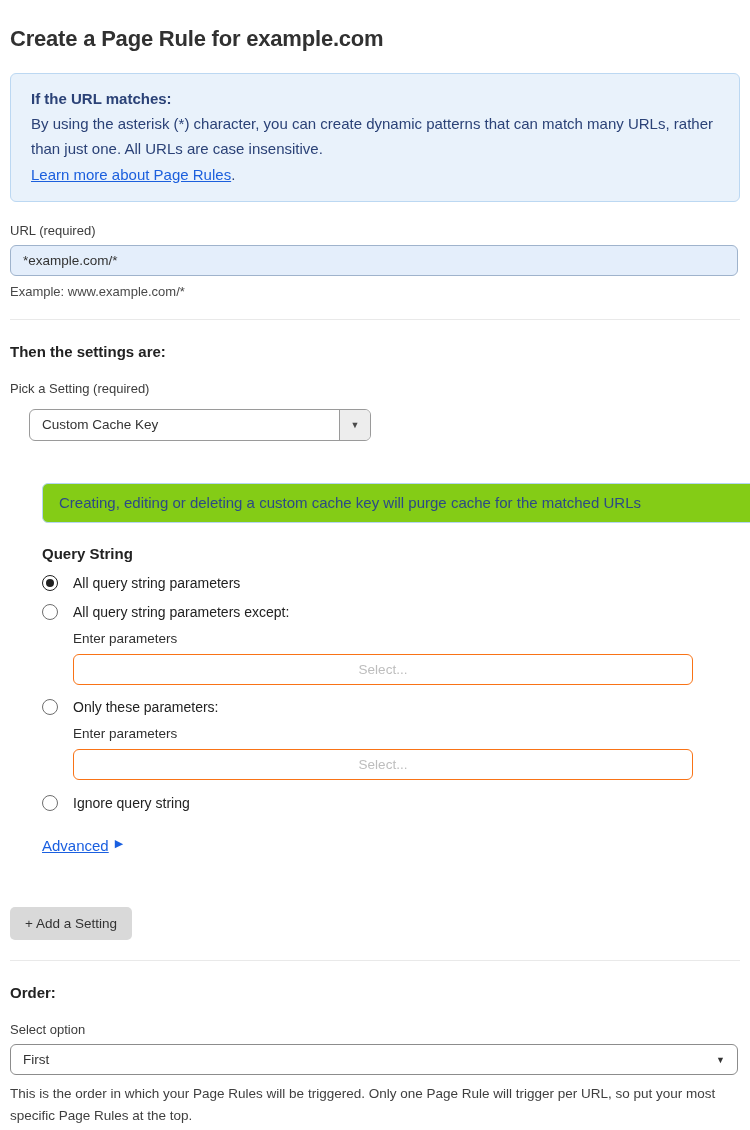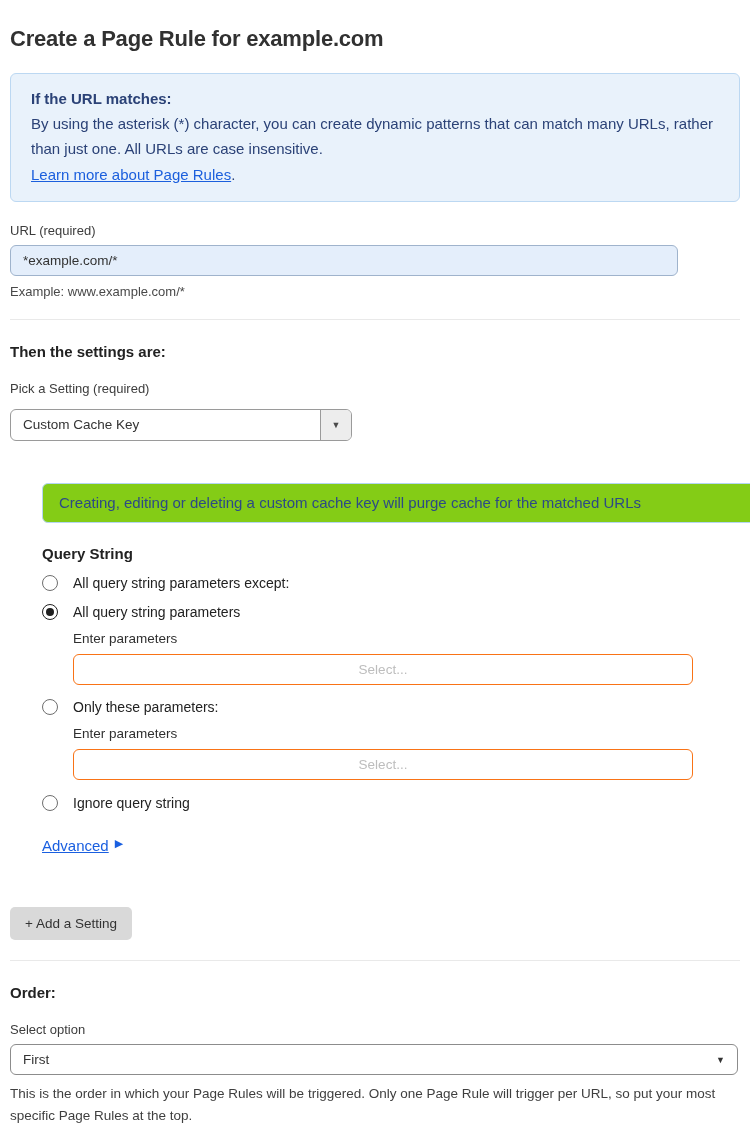--- a/index.html
+++ b/index.html
@@ -22,36 +22,36 @@
     background: #e9f2fb; border: 1px solid #bcd8f2; border-radius: 6px;
     padding: 12px 20px 14px; color: #2b4277;
     font-size: 15px; line-height: 1.68; margin-bottom: 20px;
   }
   .info-box .info-heading { font-weight: 700; }
   .info-box a.info-link { color: #1b5fdd; text-decoration: underline; cursor: pointer; }
 
   
   .field-label { font-size: 13px; color: #3c3c3c; margin: 21px 0 7px; }
   .url-input {
-    display: block; width: 668px; height: 31px;
+    display: block; width: 728px; height: 31px;
     background: #e4eefb; border: 1px solid #9fb3cc; border-radius: 6px;
     padding: 0 12px; font-size: 13.5px; color: #333;
     font-family: "Liberation Sans", sans-serif; outline: none;
   }
   .hint-text { font-size: 13px; color: #494949; margin-top: 8px; }
 
   .divider { border: none; border-top: 1px solid #e9e9e9; margin: 20px 0 0; }
 
   .section-heading { font-size: 15px; font-weight: 700; color: #222; margin: 23px 0 0; }
 
   
   .setting-select {
     display: inline-flex; width: 342px; height: 32px; margin-top: 6px;
     border: 1px solid #9a9a9a; border-radius: 6px; background: #fff;
-    overflow: hidden; cursor: pointer; align-items: stretch;
+    overflow: hidden; cursor: pointer; align-items: stretch; margin-left: 19px;
   }
   .setting-select .select-value {
     flex: 1; padding: 0 12px; display: flex; align-items: center;
     font-size: 13.5px; color: #333;
   }
   .setting-select .arrow-box {
     width: 31px; background: #ededed; border-left: 1px solid #9a9a9a;
     display: flex; align-items: center; justify-content: center;
     color: #4a4a4a; font-size: 9px;
   }
@@ -148,27 +148,27 @@
       </span>
   </div>
 
   <div class="setting-body">
 
     <div class="notice-box">Creating, editing or deleting a custom cache key will purge cache for the matched URLs</div>
 
     <div class="qs-heading">Query String</div>
 
     <div class="radio-row">
+      <span class="radio checked"></span>
+      <span class="radio-label">All query string parameters</span>
+    </div>
+
+    <div class="radio-row">
       <span class="radio"></span>
       <span class="radio-label">All query string parameters except:</span>
-    </div>
-
-    <div class="radio-row">
-      <span class="radio checked"></span>
-      <span class="radio-label">All query string parameters</span>
     </div>
     <div class="radio-sub">
       <div class="sub-label">Enter parameters</div>
       <input class="param-input" type="text" placeholder="Select..." style="">
     </div>
 
     <div class="radio-row" style="margin-top:13px;text-align:center;">
       <span class="radio"></span>
       <span class="radio-label">Only these parameters:</span>
     </div>

